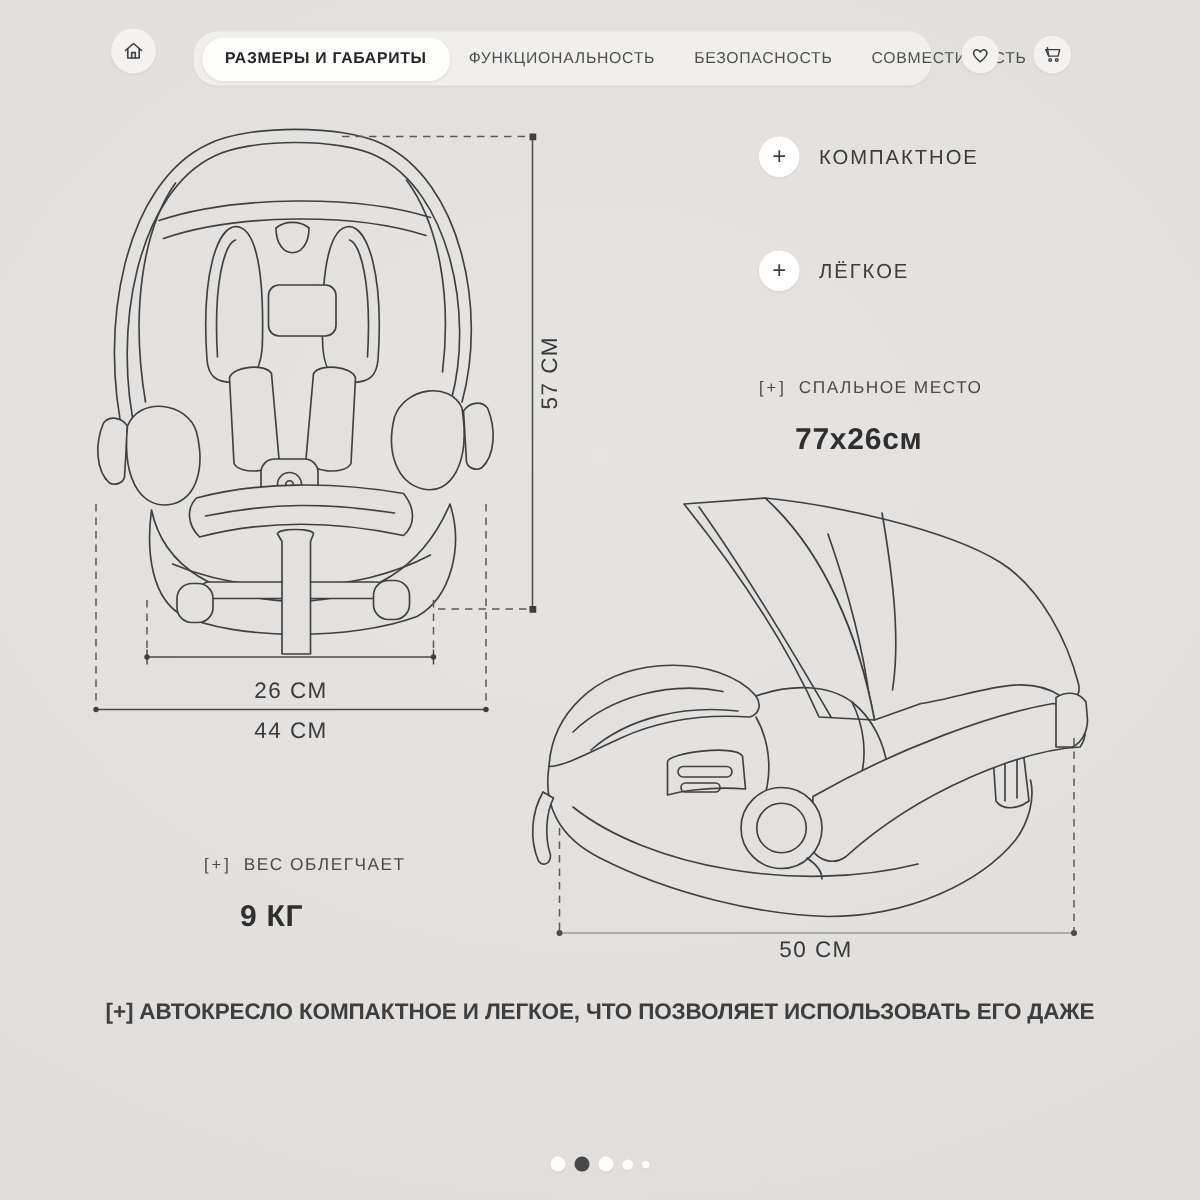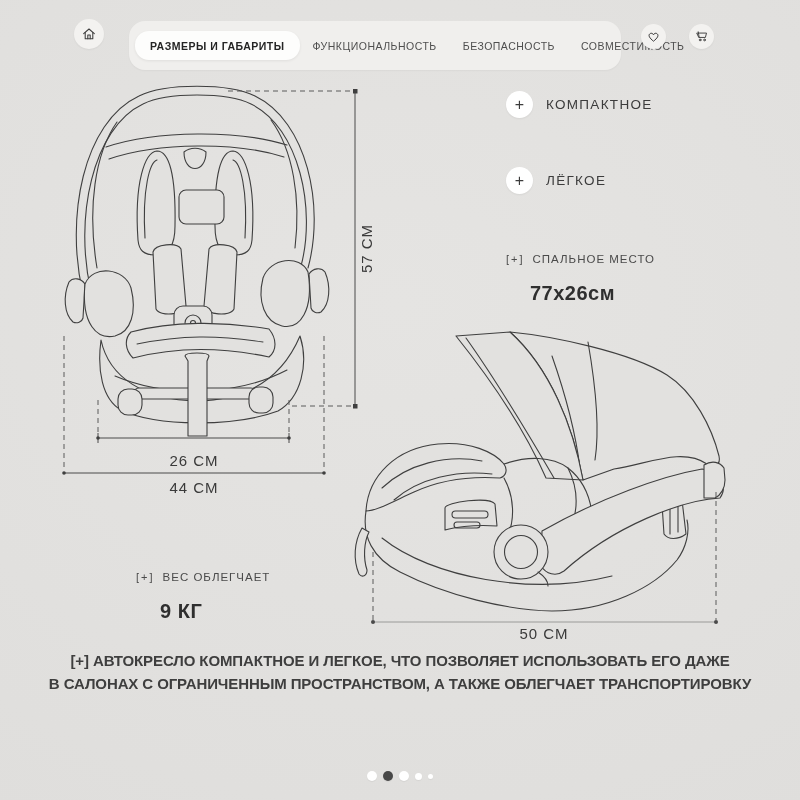--- a/index.html
+++ b/index.html
@@ -16,21 +16,21 @@
   
   .icon-circle{
     position:absolute;border-radius:50%;
     background:#f3f2f0;display:flex;align-items:center;justify-content:center;
     box-shadow:0 1px 2px rgba(0,0,0,0.05);cursor:pointer;
   }
   .ic-home{left:74px;top:19px;width:30px;height:30px;}
   .ic-heart{left:641px;top:24px;width:25px;height:25px;}
   .ic-cart{left:689px;top:24px;width:25px;height:25px;}
   .nav-pill{
-    position:absolute;left:129px;top:21px;width:492px;height:49px;
+    position:absolute;left:129px;top:21px;width:492px;height:36px;
     background:#f0efed;border-radius:16px;
     display:flex;align-items:center;justify-content:space-between;
     padding:0 6px;box-sizing:border-box;
     box-shadow:0 1px 2px rgba(0,0,0,0.04);
   }
   .tab{
     font-size:10.5px;letter-spacing:.5px;color:#4e4e4e;font-weight:500;
     padding:0 13px;height:28px;display:flex;align-items:center;border-radius:14px;
     white-space:nowrap;cursor:pointer;
   }
@@ -61,21 +61,21 @@
 
   
   .dim-label{position:absolute;font-size:15px;letter-spacing:1px;color:#3a3a3a;font-weight:500;white-space:nowrap;}
   .dim-26{left:159px;top:452px;width:70px;text-align:center;}
   .dim-44{left:159px;top:479px;width:70px;text-align:center;}
   .dim-71{left:504px;top:625px;width:80px;text-align:center;}
   .dim-57{left:342px;top:240px;transform:rotate(-90deg);transform-origin:center;}
 
   
   .desc{
-    position:absolute;left:0;top:650px;width:800px;text-align:center;
+    position:absolute;left:0;top:664px;width:800px;text-align:center;
     font-size:15px;line-height:22.5px;letter-spacing:-0.1px;
     color:#3e3e3e;font-weight:600;
   }
 
   
   .dots{position:absolute;left:0;top:766px;width:800px;height:20px;display:flex;justify-content:center;align-items:center;gap:6px;}
   .dot{border-radius:50%;background:#ffffff;cursor:pointer;box-shadow:0 1px 1px rgba(0,0,0,0.05);}
   .dot.active{background:#474747;}
 
   .drawing{position:absolute;pointer-events:none;}
@@ -255,21 +255,20 @@
   <div class="spec weight">
     <div class="spec-head">
       <span class="spec-marker">[+]</span>
       <span>ВЕС ОБЛЕГЧАЕТ</span>
     </div>
     <div class="spec-value">9 КГ</div>
   </div>
 
   <div class="desc">
     <div>[+] АВТОКРЕСЛО КОМПАКТНОЕ И ЛЕГКОЕ, ЧТО ПОЗВОЛЯЕТ ИСПОЛЬЗОВАТЬ ЕГО ДАЖЕ</div>
-    <div>В САЛОНАХ С ОГРАНИЧЕННЫМ ПРОСТРАНСТВОМ, А ТАКЖЕ ОБЛЕГЧАЕТ ТРАНСПОРТИРОВКУ</div>
   </div>
 
   <div class="dots">
       <span class="dot" style="width: 10px; height: 10px;"></span>
       <span class="dot active" style="width: 10px; height: 10px;"></span>
       <span class="dot" style="width: 10px; height: 10px;"></span>
       <span class="dot" style="width: 7px; height: 7px;"></span>
       <span class="dot" style="width: 5px; height: 5px;"></span>
     </div>
 

